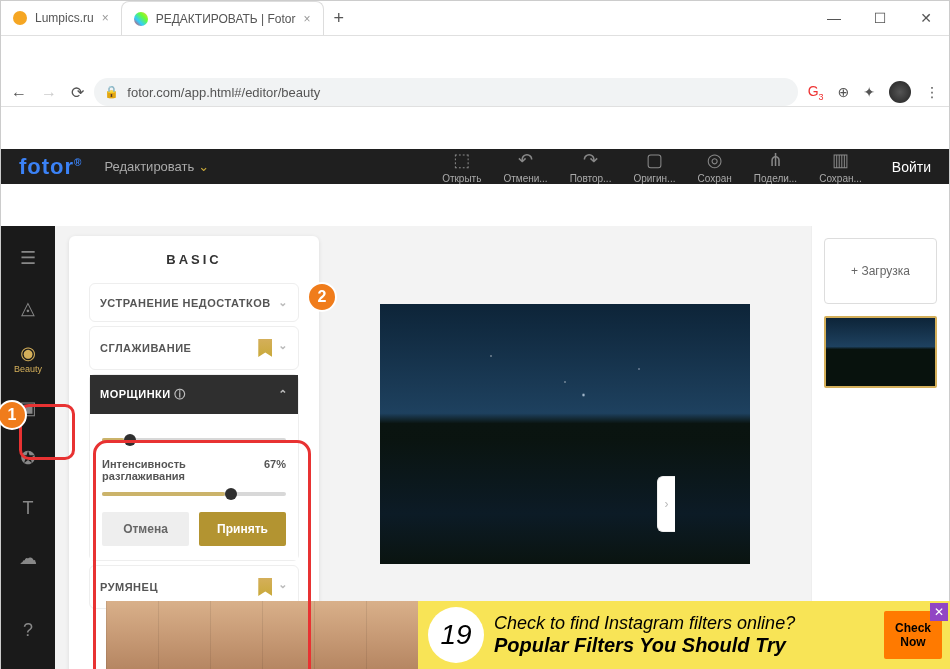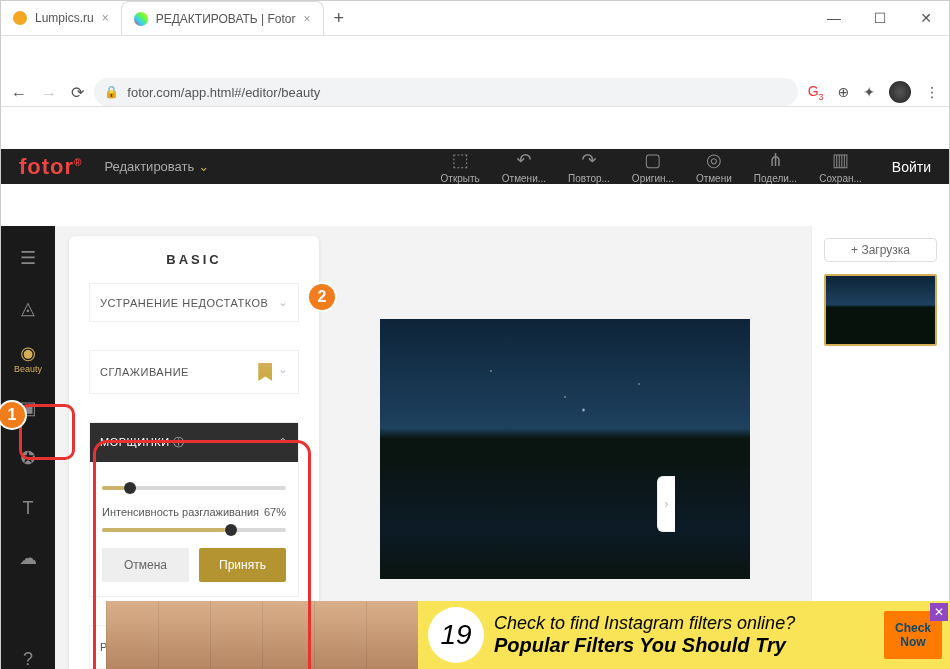--- a/index.html
+++ b/index.html
@@ -15,21 +15,21 @@
 .win-btn { width: 46px; height: 34px; display: flex; align-items: center; justify-content: center; font-size: 14px; color: #555; }
 
 .addrbar { height: 40px; display: flex; align-items: center; padding: 0 10px; gap: 10px; border-bottom: 1px solid #e0e0e0; }
 .nav-arrows { display: flex; gap: 14px; color: #555; font-size: 16px; }
 .url-box { flex: 1; display: flex; align-items: center; gap: 8px; padding: 0 10px; height: 28px; background: #f1f3f4; border-radius: 14px; font-size: 13px; color: #555; }
 .lock { font-size: 12px; }
 .ext-icons { display: flex; gap: 14px; align-items: center; color: #555; font-size: 14px; }
 .avatar { width: 22px; height: 22px; border-radius: 50%; background: radial-gradient(#555,#222); }
 
 .app-header { height: 50px; background: #1f1f1f; display: flex; align-items: center; padding: 0 18px; color: #ddd; }
-.logo { font-family: Georgia, serif; font-size: 22px; color: #ef4444; font-weight: bold; letter-spacing: 1px; }
+.logo { font-family: Georgia, serif; font-size: 22px; color: #3b82f6; font-weight: bold; letter-spacing: 1px; }
 .logo sup { font-size: 10px; }
 .edit-drop { margin-left: 22px; font-size: 13px; color: #aaa; display: flex; align-items: center; gap: 4px; }
 .top-actions { display: flex; gap: 22px; margin-left: auto; margin-right: 30px; }
 .top-act { display: flex; flex-direction: column; align-items: center; font-size: 10px; color: #aaa; gap: 2px; }
 .top-act .ic { font-size: 18px; color: #888; }
 .login-btn { color: #fff; font-size: 14px; }
 
 .workspace { flex: 1; display: flex; background: #f3f3f3; position: relative; }
 .vtoolbar { width: 54px; background: #1a1a1a; display: flex; flex-direction: column; align-items: center; padding-top: 18px; gap: 22px; position: relative; }
 .vt-item { width: 28px; height: 28px; display: flex; align-items: center; justify-content: center; color: #888; font-size: 18px; flex-direction: column; }
@@ -37,21 +37,21 @@
 .vt-item.sel .lbl { color: #d4af5a; font-size: 9px; }
 .vtoolbar .spacer { flex: 1; }
 
 .callout-1 { position: absolute; left: -4px; top: 174px; z-index: 20; }
 .callout-1 .ring { width: 56px; height: 56px; border: 3px solid #e83232; border-radius: 10px; position: absolute; left: 22px; top: 4px; }
 .num-badge { width: 30px; height: 30px; background: #f07c1b; border: 2px solid #fff; border-radius: 50%; color: #fff; display: flex; align-items: center; justify-content: center; font-weight: bold; font-size: 16px; position: relative; z-index: 21; }
 
 .side-panel { width: 250px; background: #fff; border-radius: 6px; margin: 10px 0 10px 14px; display: flex; flex-direction: column; box-shadow: 0 1px 4px rgba(0,0,0,.1); position: relative; }
 .panel-title { text-align: center; font-size: 13px; letter-spacing: 3px; padding: 16px 0; color: #333; font-weight: bold; }
 .acc-wrap { padding: 0 20px 16px; }
-.acc-item { border: 1px solid #eee; border-radius: 0; margin-bottom: 28px; }
+.acc-item { border: 1px solid #eee; border-radius: 6px; margin-bottom: 4px; font-weight: bold; }
 .acc-head { padding: 12px 10px; font-size: 11px; color: #555; display: flex; align-items: center; justify-content: space-between; letter-spacing: .5px; }
 .acc-head .ar { color: #bbb; font-size: 11px; }
 .ribbon { width: 14px; height: 18px; background: linear-gradient(#d4af5a,#c9a93a); clip-path: polygon(0 0,100% 0,100% 100%,50% 75%,0 100%); }
 .acc-item.dark .acc-head { background: #2f2f2f; color: #fff; }
 .acc-body { padding: 14px 12px; font-size: 11px; color: #555; }
 .brush-row { display: flex; justify-content: space-between; align-items: center; }
 .eraser-box { width: 28px; height: 24px; border: 1px solid #ddd; border-radius: 3px; display: flex; align-items: center; justify-content: center; font-size: 14px; }
 .slider { height: 4px; background: #d8d8d8; border-radius: 2px; margin-top: 10px; position: relative; }
 .slider .fill { height: 100%; background: #cbb36a; border-radius: 2px; }
 .slider .knob { position: absolute; top: -4px; width: 12px; height: 12px; background: #2f2f2f; border-radius: 50%; }
@@ -67,32 +67,32 @@
 .canvas-area { flex: 1; position: relative; display: flex; flex-direction: column; }
 .canvas-center { flex: 1; display: flex; align-items: center; justify-content: center; }
 .canvas-img { width: 370px; height: 260px; background: linear-gradient(#0d2438 0%, #1e415f 42%, #0a1410 46%, #08120d 100%); border-radius: 0; position: relative; }
 .canvas-img::after { content: ''; position: absolute; left: 0; right: 0; bottom: 0; height: 48%; background: linear-gradient(180deg, #0a1410 0%, #0c1b26 60%, #0a1410 100%); }
 .stars { position: absolute; inset: 0; background: radial-gradient(1px 1px at 30% 20%, #fff, transparent), radial-gradient(1px 1px at 70% 25%, #eef, transparent), radial-gradient(1px 1px at 50% 30%, #fff, transparent), radial-gradient(2px 2px at 55% 35%, #cde, transparent); }
 .zoom-bar { height: 40px; background: #555; border-radius: 6px; margin: 0 50px 12px; display: flex; align-items: center; justify-content: center; color: #ddd; font-size: 12px; gap: 18px; }
 .zb-sep { width: 1px; height: 20px; background: #777; }
 .zb-btn { font-size: 18px; padding: 0 4px; }
 
 .right-thumbs { width: 138px; padding: 12px; display: flex; flex-direction: column; gap: 12px; background: #fff; border-left: 1px solid #eee; }
-.upload-btn { border: 1px solid #ddd; border-radius: 4px; padding: 4px 0; font-size: 12px; color: #666; text-align: center; }
+.upload-btn { border: 1px solid #ddd; border-radius: 4px; padding: 25px 0; font-size: 12px; color: #666; text-align: center; }
 .thumb { width: 100%; height: 72px; background: linear-gradient(#0d2438 0%, #1e415f 42%, #08120d 46%, #08120d 100%); border: 2px solid #d4af5a; border-radius: 2px; position: relative; }
 .clear-all { margin-top: auto; display: flex; align-items: center; gap: 6px; font-size: 12px; color: #888; padding: 8px 0; justify-content: center; }
 .drawer-nub { position: absolute; right: 136px; top: 250px; width: 18px; height: 56px; background: #fff; border: 1px solid #eee; border-right: none; border-radius: 6px 0 0 6px; display: flex; align-items: center; justify-content: center; color: #bbb; font-size: 12px; }
 
 .ad-strip { height: 68px; background: linear-gradient(90deg,#f8e456,#f8e456); position: absolute; bottom: 0; left: 106px; right: 0; display: flex; align-items: center; overflow: hidden; }
 .ad-faces { display: flex; }
 .ad-face { width: 52px; height: 68px; background: linear-gradient(#d9b08a,#b68662); border-left: 1px solid rgba(0,0,0,.08); }
 .ad-num { width: 56px; height: 56px; background: #fff; border-radius: 50%; display: flex; align-items: center; justify-content: center; font-size: 28px; font-weight: normal; font-style: italic; margin: 0 10px; }
 .ad-text { font-family: Georgia, serif; font-style: italic; font-size: 18px; line-height: 1.15; }
 .ad-text b { font-size: 20px; font-style: italic; }
-.ad-check { margin-left: auto; width: 58px; height: 48px; background: #ff7a00; color: #0c4a6e; display: flex; flex-direction: column; align-items: center; justify-content: center; font-size: 12px; font-weight: bold; border-radius: 2px; margin-right: 8px; }
+.ad-check { margin-left: auto; width: 58px; height: 48px; background: #ff7a00; color: #000000; display: flex; flex-direction: column; align-items: center; justify-content: center; font-size: 12px; font-weight: bold; border-radius: 2px; margin-right: 8px; }
 .ad-close { position: absolute; right: 2px; top: 2px; width: 18px; height: 18px; background: #9146c4; color: #fff; display: flex; align-items: center; justify-content: center; font-size: 12px; }
 </style>
 </head>
 <body>
 
 <div class="window">
   <div class="titlebar">
     <div class="tabs-row">
       <div class="browser-tab">
         <span class="dot" style="background:#f5a623"></span>
@@ -150,21 +150,21 @@
       <div class="top-act">
           <span class="ic">↷</span>
           <span>Повтор...</span>
         </div>
       <div class="top-act">
           <span class="ic">▢</span>
           <span>Оригин...</span>
         </div>
       <div class="top-act">
           <span class="ic">◎</span>
-          <span>Отмени</span>
+          <span>Сохран</span>
         </div>
       <div class="top-act">
           <span class="ic">⋔</span>
           <span>Подели...</span>
         </div>
       <div class="top-act">
           <span class="ic">▥</span>
           <span>Сохран...</span>
         </div>
     </div>

